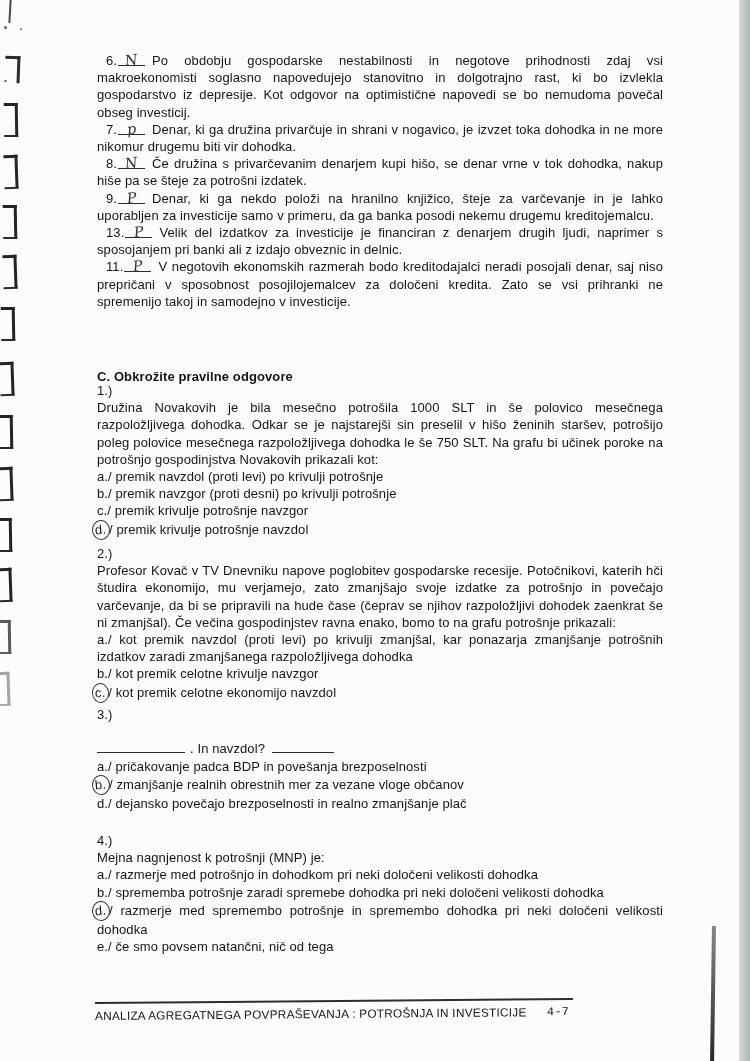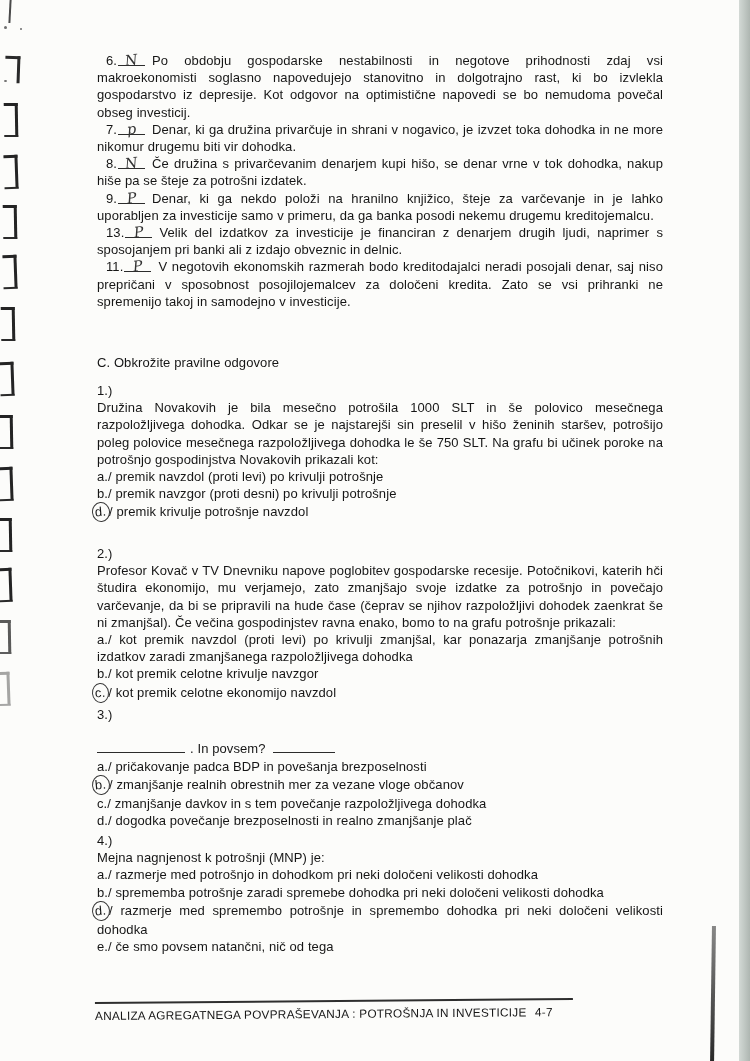--- a/index.html
+++ b/index.html
@@ -20,41 +20,41 @@
     display:inline-block;width:27px;height:13px;
     border-bottom:1.4px solid #2c2c2c;
     text-align:center;text-indent:0;
     margin:0 7px 0 1px;vertical-align:baseline;
   }
   .hand{
     font-family:"DejaVu Serif", serif;font-style:italic;
     font-size:14.5px;line-height:13px;color:#333;
     display:inline-block;transform:rotate(-7deg);
   }
-  .heading{font-weight:normal;}
+  .heading{font-weight:bold;margin-top:14px;}
   .qlabel{display:block;}
   .opt .letter{white-space:nowrap;}
   .letter.circled{
     display:inline-block;border:1.4px solid #3a3a3a;border-radius:50%;
     padding:0 3px 1px 2px;margin-left:-5px;margin-right:-1px;
     transform:rotate(-5deg);text-indent:0;
   }
   .blank{
     display:inline-block;border-bottom:1.3px solid #2b2b2b;
     height:12px;vertical-align:baseline;
   }
   .blank1{width:88px;margin-right:5px;}
   .blank2{width:62px;margin-left:7px;}
   
   .footer{
     position:absolute;left:95px;top:1000px;width:478px;
     transform:rotate(-0.5deg);font-size:11.8px;letter-spacing:0.25px;
   }
   .footer-line{border-top:2px solid #2e2e2e;margin-bottom:5px;}
-  .footer-pagenum{position:absolute;left:440px;top:7px;}
+  .footer-pagenum{position:absolute;left:452px;top:7px;font-family:Liberation Mono, monospace;}
   
   .right-strip{
     position:absolute;top:0;right:0;width:11px;height:1061px;
     background:linear-gradient(to right,#d3d9d5,#aeb6b1);
   }
   .edge-line{
     position:absolute;left:711px;top:926px;width:4px;height:140px;
     background:linear-gradient(to bottom,rgba(40,40,40,0.55),#242424);
     transform:rotate(0.8deg);
   }
@@ -103,38 +103,38 @@
   <p class="stmt"><span>11.</span><span class="ansline"><span class="hand">P</span></span><span>V negotovih ekonomskih razmerah bodo kreditodajalci neradi posojali denar, saj niso prepričani v sposobnost posojilojemalcev za določeni kredita.  Zato se vsi prihranki ne spremenijo takoj in samodejno v investicije.</span></p>
 </div>
 
 <div class="content-block heading" style="top:354px;">C. Obkrožite pravilne odgovore</div>
 
 <div class="content-block" style="top:382px;">
   <span class="qlabel">1.)</span>
   <p>Družina Novakovih je bila mesečno potrošila 1000 SLT in še polovico mesečnega razpoložljivega dohodka. Odkar se je najstarejši sin preselil v hišo ženinih staršev, potrošijo poleg polovice mesečnega razpoložljivega dohodka le še 750 SLT. Na grafu bi učinek poroke na potrošnjo gospodinjstva Novakovih prikazali kot:</p>
   <p class="opt"><span class="letter">a.</span><span>/</span> <span>premik navzdol (proti levi) po krivulji potrošnje</span></p>
   <p class="opt"><span class="letter">b.</span><span>/</span> <span>premik navzgor (proti desni) po krivulji potrošnje</span></p>
+  <p class="opt"><span class="letter">c.</span><span>/</span> <span>premik krivulje potrošnje navzgor</span></p>
   <p class="opt"><span class="letter circled">d.</span><span>/</span> <span>premik krivulje potrošnje navzdol</span></p>
 </div>
 
 <div class="content-block" style="top:545px;">
   <span class="qlabel">2.)</span>
   <p>Profesor Kovač v TV Dnevniku napove poglobitev gospodarske recesije. Potočnikovi, katerih hči študira ekonomijo, mu verjamejo, zato zmanjšajo svoje izdatke za potrošnjo in povečajo varčevanje, da bi se pripravili na hude čase (čeprav se njihov razpoložljivi dohodek zaenkrat še ni zmanjšal). Če večina gospodinjstev ravna enako, bomo to na grafu potrošnje prikazali:</p>
   <p class="opt"><span class="letter">a.</span><span>/</span> <span>kot premik navzdol (proti levi) po krivulji zmanjšal, kar ponazarja zmanjšanje potrošnih izdatkov zaradi zmanjšanega razpoložljivega dohodka</span></p>
   <p class="opt"><span class="letter">b.</span><span>/</span> <span>kot premik celotne krivulje navzgor</span></p>
   <p class="opt"><span class="letter circled">c.</span><span>/</span> <span>kot premik celotne ekonomijo navzdol</span></p>
 </div>
 
 <div class="content-block" style="top:706px;">
   <span class="qlabel">3.)</span>
-  <p><br><span class="blank blank1"></span><span>. In povsem?</span><span class="blank blank2"></span></p>
+  <p><br><span class="blank blank1"></span><span>. In navzdol?</span><span class="blank blank2"></span></p>
   <p class="opt"><span class="letter">a.</span><span>/</span> <span>pričakovanje padca BDP in povešanja brezposelnosti</span></p>
   <p class="opt"><span class="letter circled">b.</span><span>/</span> <span>zmanjšanje realnih obrestnih mer za vezane vloge občanov</span></p>
-  <p class="opt"><span class="letter">c.</span><span>/</span> <span>zmanjšanje davkov in s tem povečanje razpoložljivega dohodka</span></p>
-  <p class="opt"><span class="letter">d.</span><span>/</span> <span>dogodka povečanje brezposelnosti in realno zmanjšanje plač</span></p>
+  <p class="opt"><span class="letter">d.</span><span>/</span> <span>dejansko povečajo brezposelnosti in realno zmanjšanje plač</span></p>
 </div>
 
 <div class="content-block" style="top:832px;">
   <span class="qlabel">4.)</span>
   <p>Mejna nagnjenost k potrošnji (MNP) je:</p>
   <p class="opt"><span class="letter">a.</span><span>/</span> <span>razmerje med potrošnjo in dohodkom pri neki določeni velikosti dohodka</span></p>
   <p class="opt"><span class="letter">b.</span><span>/</span> <span>sprememba potrošnje zaradi spremebe dohodka pri neki določeni velikosti dohodka</span></p>
   <p class="opt"><span class="letter circled">d.</span><span>/</span> <span>razmerje med spremembo potrošnje in spremembo dohodka pri neki določeni velikosti dohodka</span></p>
   <p class="opt"><span class="letter">e.</span><span>/</span> <span>če smo povsem natančni, nič od tega</span></p>
 </div>

